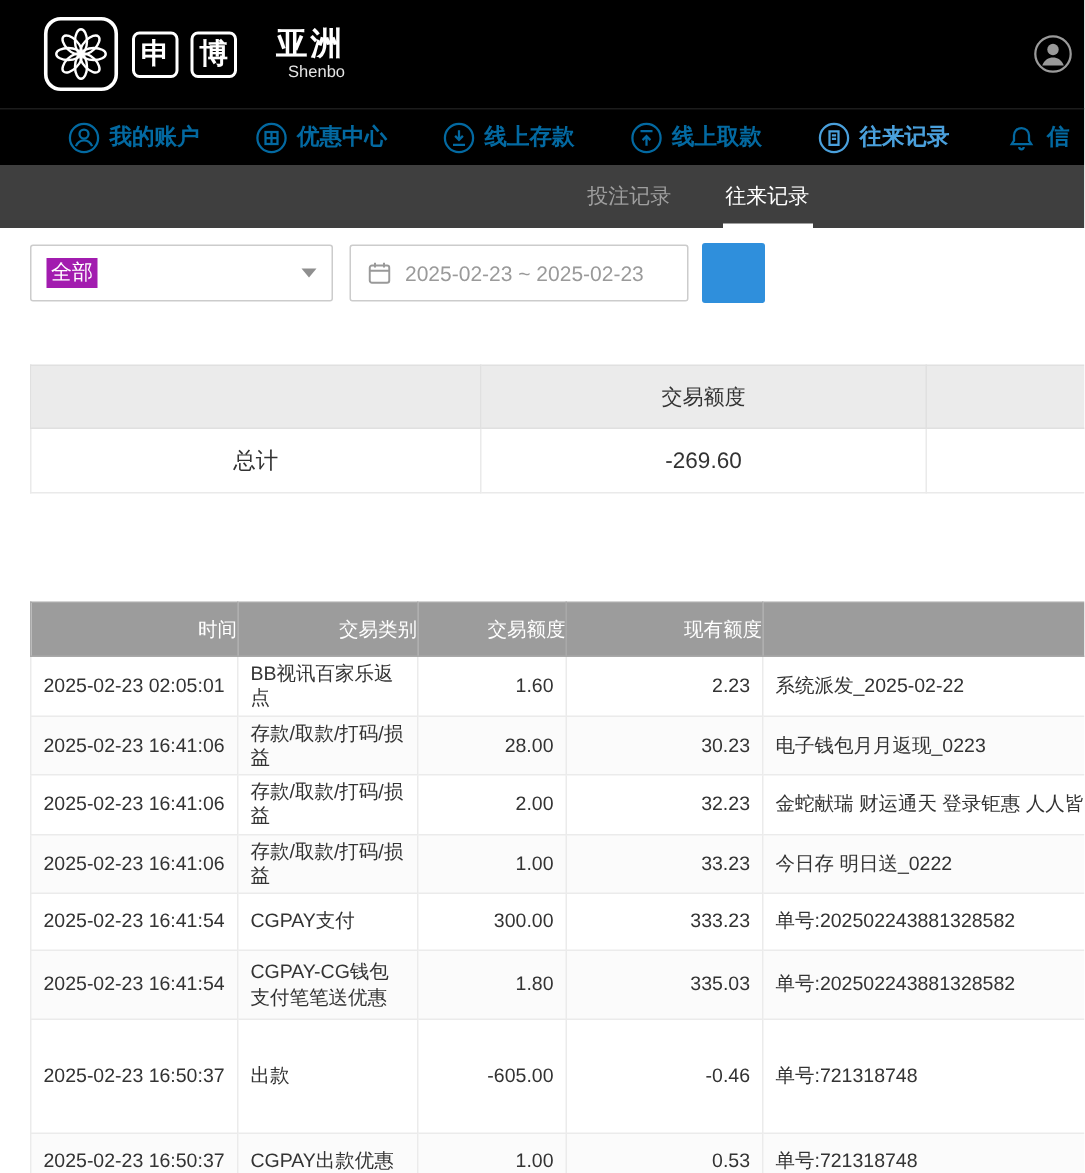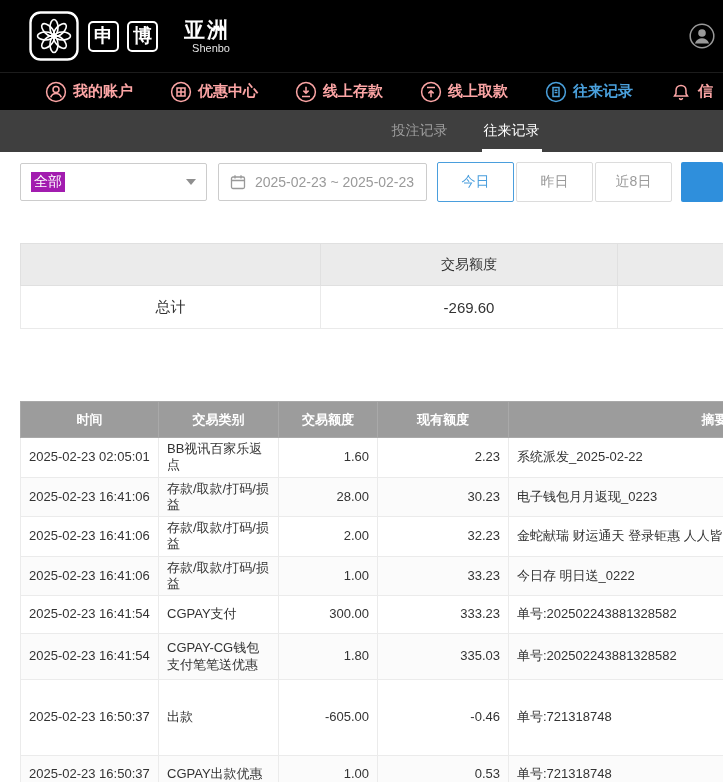--- a/index.html
+++ b/index.html
@@ -14,21 +14,21 @@
     font-size:19px; font-weight:bold; display:flex; align-items:center; justify-content:center; }
   .brand-right { color:#fff; margin-left:18px; }
   .brand-region { font-size:21px; font-weight:bold; letter-spacing:2px; line-height:1.1; }
   .brand-sub { font-size:11px; color:#e5e5e5; text-align:right; }
   .user { position:absolute; left:689px; top:50%; transform:translateY(-50%); display:flex; align-items:flex-start; gap:9px; cursor:pointer; }
   .user svg { width:26px; height:26px; display:block; }
   .username { color:#ececec; font-size:15px; white-space:nowrap; }
 
   
   .mainnav { height:38px; background:#000; border-top:1px solid #1c1c1c; display:flex; align-items:center; padding-left:45px; gap:37px; }
-  .nav-item { display:flex; align-items:center; gap:6px; color:#fca5a5; font-size:15px; font-weight:bold; white-space:nowrap; cursor:pointer; flex:0 0 auto; }
+  .nav-item { display:flex; align-items:center; gap:6px; color:#0369a1; font-size:15px; font-weight:bold; white-space:nowrap; cursor:pointer; flex:0 0 auto; }
   .nav-item.active { color:#4aa0dc; }
   .nav-icon svg { width:22px; height:22px; display:block; }
 
   
   .subnav { height:42px; background:#3f3f3f; display:flex; justify-content:center; }
   .subnav-inner { display:flex; gap:26px; transform:translateX(104px); }
   .subnav-item { position:relative; display:flex; align-items:center; padding:0 5px; color:#9f9f9f; font-size:14px; cursor:pointer; }
   .subnav-item.active { color:#fff; }
   .subnav-item.active::after { content:""; position:absolute; left:3px; right:3px; bottom:0; height:3px; background:#fff; }
 
@@ -49,22 +49,22 @@
 
   
   .summary-wrap { margin:28px 0 0 20px; }
   table.summary { border-collapse:collapse; table-layout:fixed; width:960px; color:#333; }
   table.summary th { height:42px; background:#ebebeb; border:1px solid #e0e0e0; font-size:14px; font-weight:normal; text-align:center; }
   table.summary td { height:43px; border:1px solid #eaeaea; font-size:15px; text-align:center; background:#fff; }
 
   
   .records-wrap { margin:72px 0 0 20px; }
   table.records { border-collapse:collapse; table-layout:fixed; width:900px; color:#333; }
-  table.records thead th { height:36px; background:#9c9c9c; color:#fff; font-size:13px; font-weight:bold;
-    text-align:center; border:1px solid #a9a9a9; }
+  table.records thead th { height:36px; background:#9c9c9c; color:#fff; font-size:13px; font-weight:normal;
+    text-align:right; border:1px solid #a9a9a9; }
   table.records td { border:1px solid #ebebeb; padding:3px 8px; font-size:13px; line-height:1.25; vertical-align:middle; background:transparent; }
   table.records tbody tr { height:38px; background:#fff; }
   table.records tbody tr:nth-child(even) { background:#fbfbfb; }
   table.records tbody tr:nth-child(6) { height:46px; }
   table.records tbody tr:nth-child(7) { height:76px; }
   table.records td.col2, table.records td.col3 { text-align:right; }
   table.records td.col0 { white-space:nowrap; }
   table.records td.col4 { white-space:nowrap; overflow:hidden; }
 </style>
 </head>
@@ -183,25 +183,20 @@
     <div class="type-select">
       <span class="selected">全部</span>
       <span class="caret"></span>
     </div>
     <div class="date-input">
       <svg viewBox="0 0 16 16" fill="none" stroke="#999" stroke-width="1.3">
         <rect x="1.5" y="3" width="13" height="11.5" rx="1.5"></rect>
         <path d="M1.5 6.5h13M5 1.2v3.2M11 1.2v3.2"></path>
       </svg>
       <span>2025-02-23 ~ 2025-02-23</span>
-    </div>
-    <div class="quick">
-      <button class="quick-btn active">今日</button>
-      <button class="quick-btn">昨日</button>
-      <button class="quick-btn">近8日</button>
     </div>
     <button class="search-btn"></button>
   </div>
 
   <div class="summary-wrap">
     <table class="summary">
       <colgroup>
           <col style="width:300px">
           <col style="width:297px">
           <col style="width:363px">

